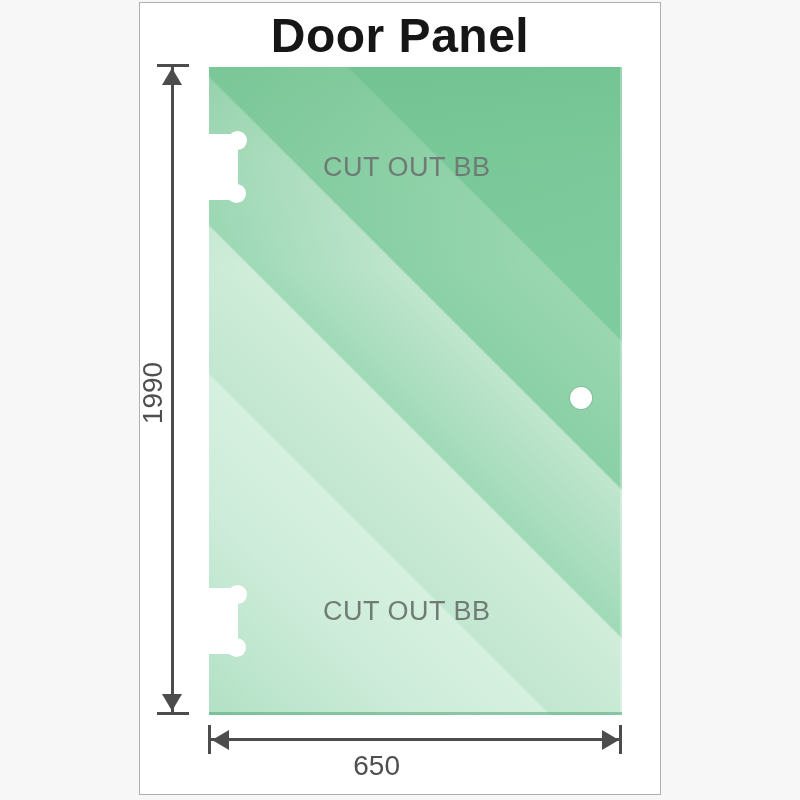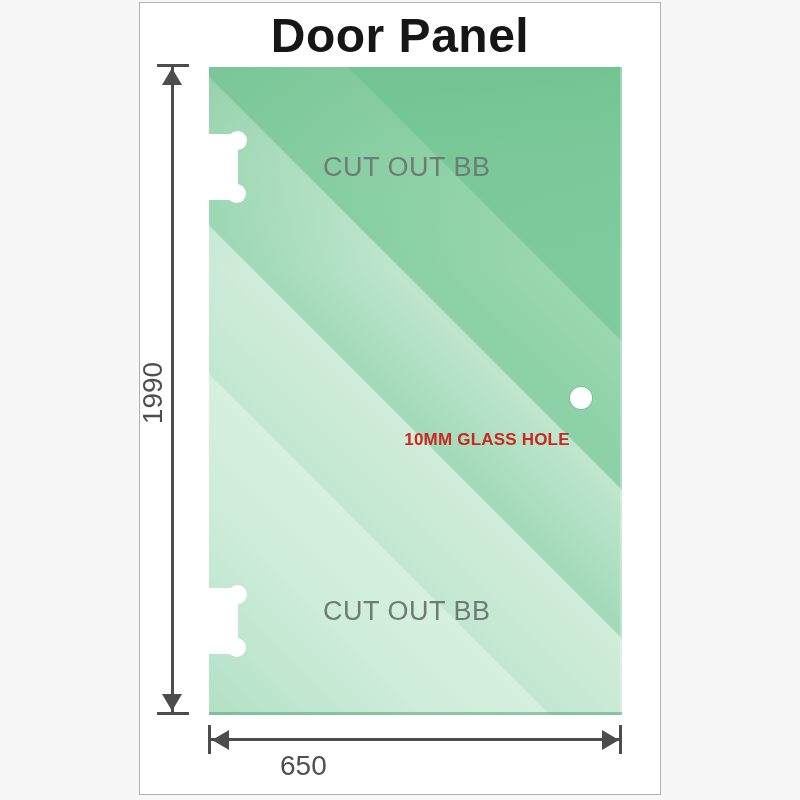--- a/index.html
+++ b/index.html
@@ -64,21 +64,21 @@
   .arr-down{left:162px;top:694px;border-left:10px solid transparent;
           border-right:10px solid transparent;border-top:17px solid var(--dim);}
   .arr-left{left:212px;top:730px;border-top:10px solid transparent;
           border-bottom:10px solid transparent;border-right:17px solid var(--dim);}
   .arr-right{left:602px;top:730px;border-top:10px solid transparent;
           border-bottom:10px solid transparent;border-left:17px solid var(--dim);}
 
   .dim-num{font-size:28px;color:var(--num-gray);}
   .height-num{left:106px;top:378px;width:92px;height:30px;text-align:center;
               transform:rotate(-90deg);}
-  .width-num{left:280px;top:750px;width:120px;text-align:left;}
+  .width-num{left:280px;top:750px;width:120px;text-align:right;}
 </style>
 </head>
 <body>
 
 <div class="stage">
 
   <div class="abs card"></div>
 
   <div class="abs title">Door Panel</div>
 
@@ -88,21 +88,20 @@
   <div class="abs cut-hole t1"></div>
   <div class="abs cut-hole t2"></div>
   <div class="abs cut-label top">CUT OUT BB</div>
 
   <div class="abs cut-rect bottom"></div>
   <div class="abs cut-hole b1"></div>
   <div class="abs cut-hole b2"></div>
   <div class="abs cut-label bottom">CUT OUT BB</div>
 
   <div class="abs glass-hole"></div>
-  <div class="abs hole-label">10MM GLASS HOLE</div>
 
   <div class="abs dimline vline"></div>
   <div class="abs dimline vtick-top"></div>
   <div class="abs dimline vtick-bot"></div>
   <div class="abs arr arr-up"></div>
   <div class="abs arr arr-down"></div>
   <div class="abs dim-num height-num">1990</div>
 
   <div class="abs dimline hline"></div>
   <div class="abs dimline htick-l"></div>

